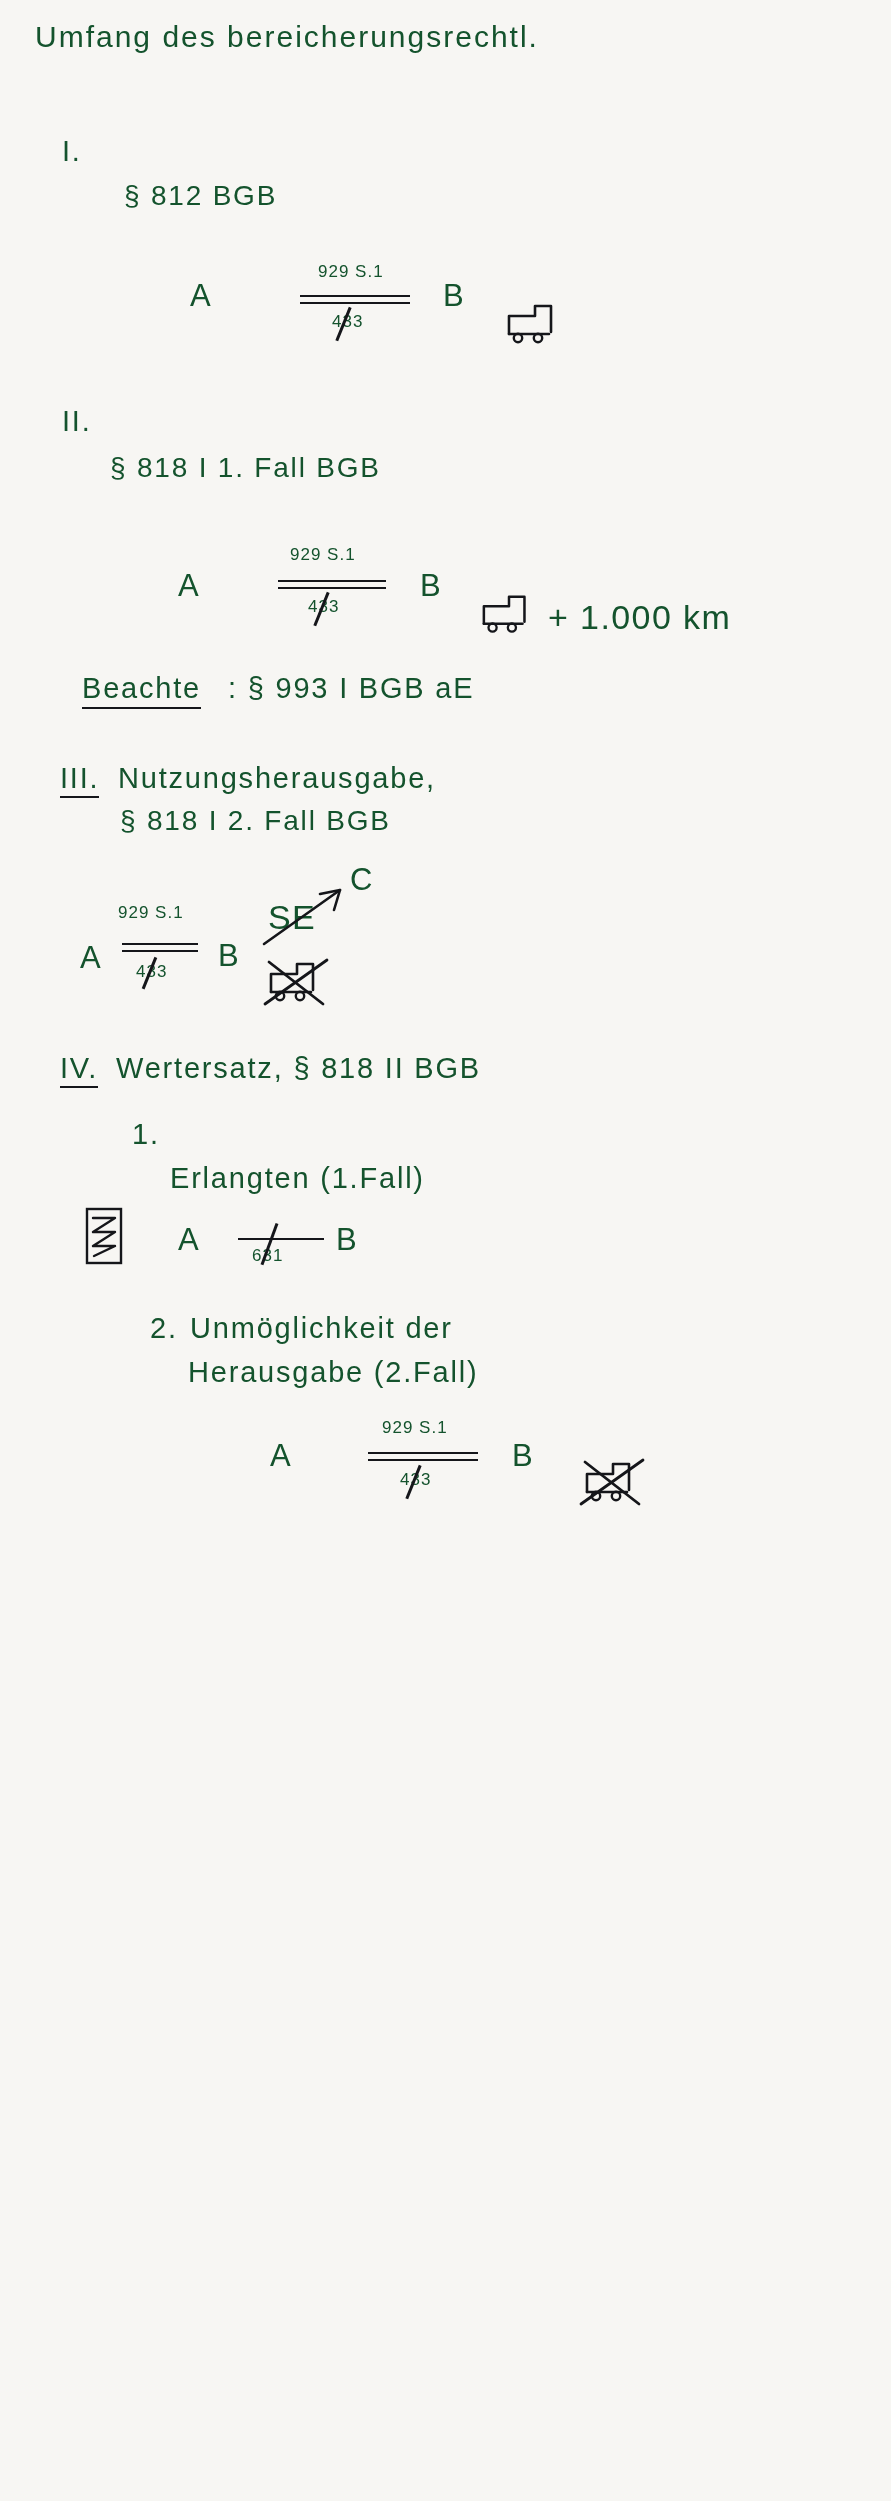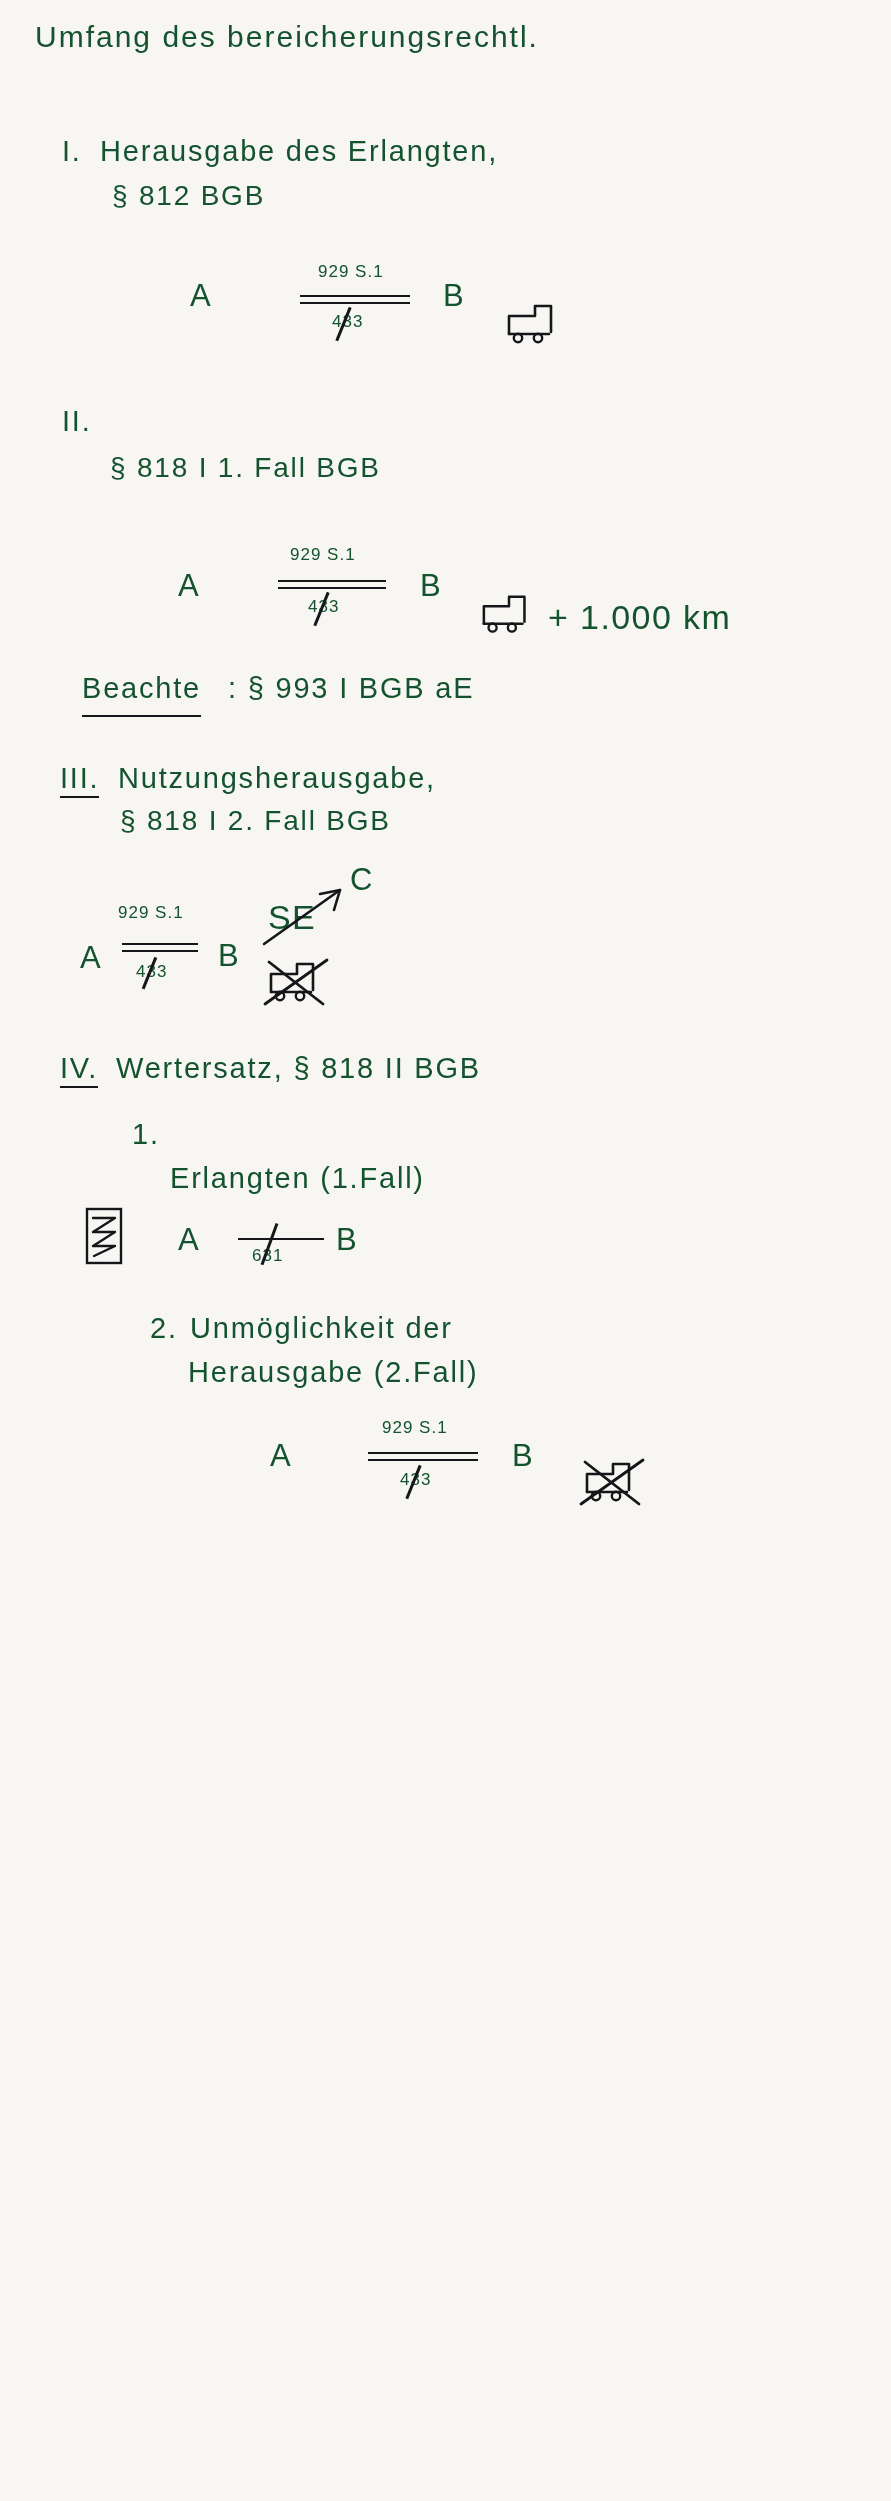--- a/index.html
+++ b/index.html
@@ -48,21 +48,21 @@
   .t-small {
     font-size: 17px;
     letter-spacing: 1px;
   }
   .t-mid {
     font-size: 34px;
     letter-spacing: 1.4px;
   }
   .underline {
     border-bottom: 2.5px solid #15161a;
-    padding-bottom: 10px;
+    padding-bottom: 2px;
   }
   .ul-roman {
     border-bottom: 2.5px solid #15161a;
     padding-bottom: 1px;
   }
   
   .rel-line {
     position: absolute;
     height: 0;
     border-top: 2.5px solid #15161a;
@@ -88,22 +88,21 @@
   svg { display: block; overflow: visible; }
 </style>
 </head>
 <body>
 
 <div class="page">
 
   <div class="hw t-title" style="left:35px; top:20px;">Umfang des bereicherungsrechtl.</div>
 
   <div class="hw t-head" style="left:62px; top:135px;">I.</div>
-  <div class="hw t-head" style="left:100px; top:135px;">Herausgabe des Erlangten,</div>
-  <div class="hw t-sub" style="left:112px; top:180px;">§ 812 BGB</div>
+  <div class="hw t-sub" style="left:124px; top:180px;">§ 812 BGB</div>
 
   <div class="hw t-node" style="left:190px; top:278px;">A</div>
   <div class="hw t-small" style="left:318px; top:262px;">929 S.1</div>
   <div class="rel-line dbl" style="left:300px; top:295px; width:110px;"></div>
   <div class="hw t-small" style="left:332px; top:312px;">433</div>
   <div class="slash" style="left:342px; top:306px; height:36px; transform:rotate(22deg);"></div>
   <div class="hw t-node" style="left:443px; top:278px;">B</div>
 
   <div class="car" style="left:505px; top:302px;">
     <svg width="60" height="46" viewBox="0 0 60 46">

